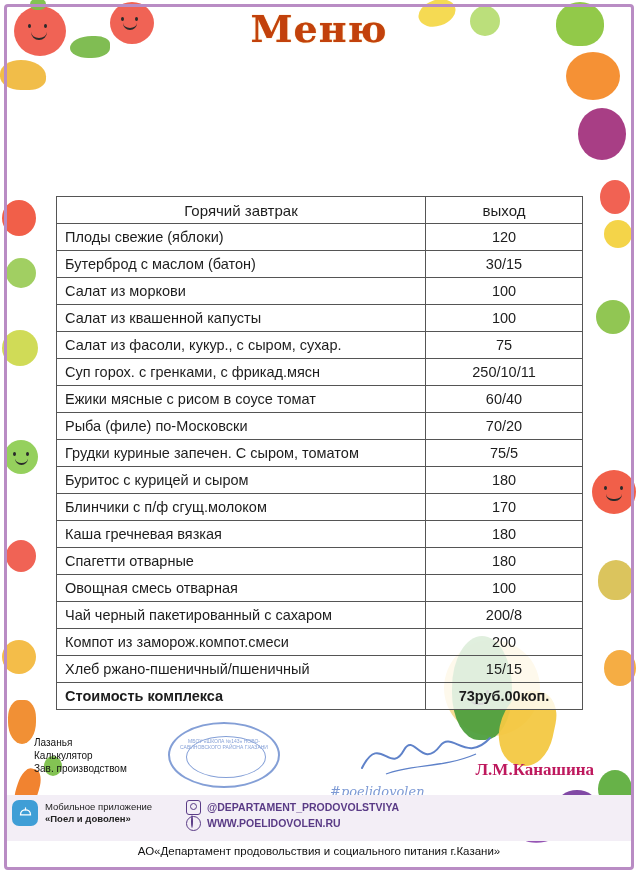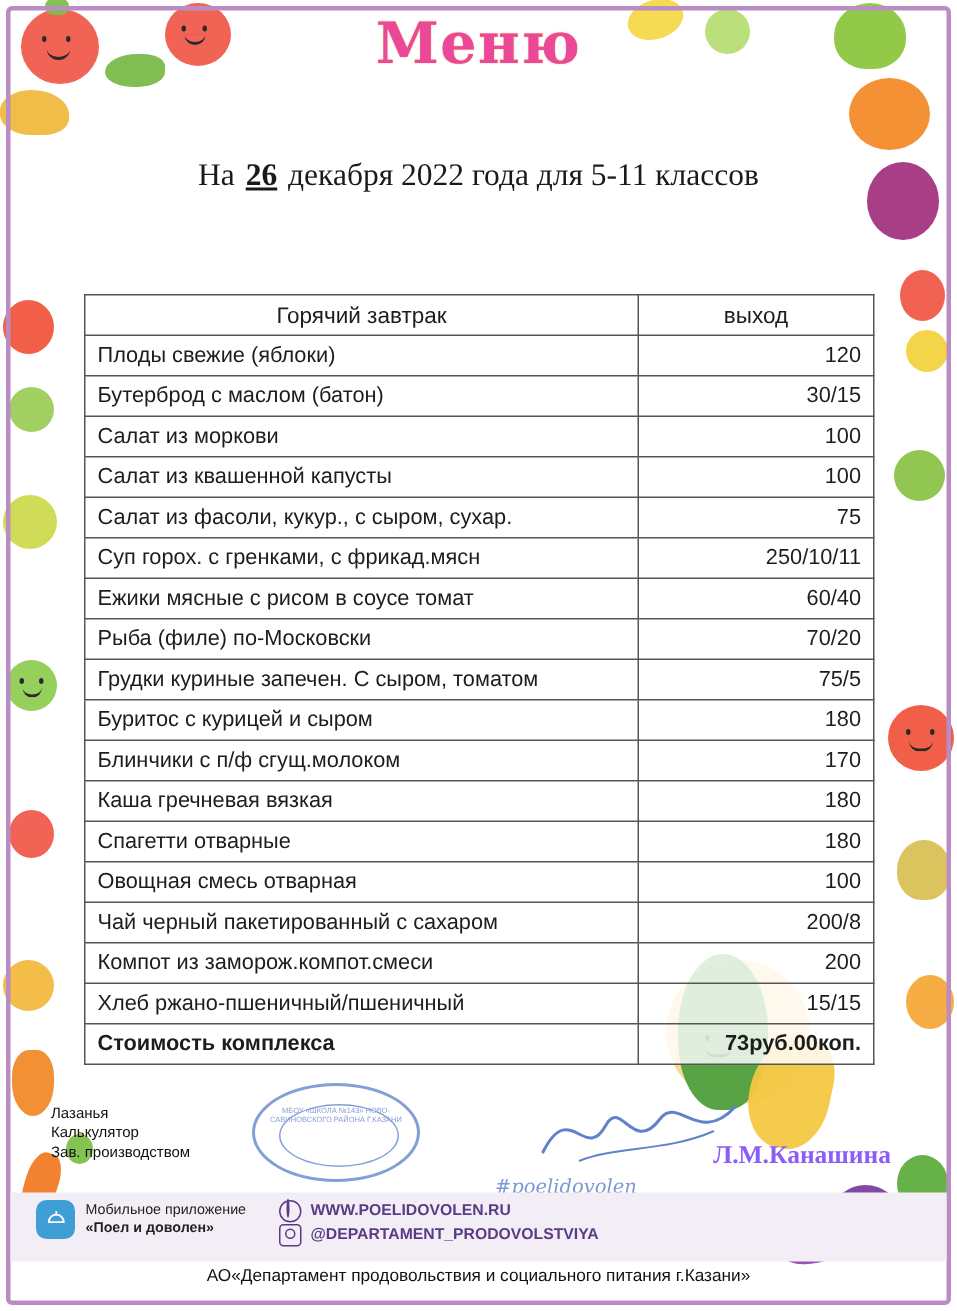--- a/index.html
+++ b/index.html
@@ -46,21 +46,21 @@
   
   .menu-title {
     position: absolute;
     top: 6px;
     left: 0;
     width: 638px;
     text-align: center;
     font-family: "DejaVu Serif", serif;
     font-size: 38px;
     font-weight: bold;
-    color: #ec4899;
+    color: #c2410c;
     letter-spacing: 1px;
     text-shadow: 0 0 1px #e8a33d;
   }
 
   
   .date-line {
     position: absolute;
     top: 104px;
     left: 0;
     width: 638px;
@@ -97,21 +97,21 @@
   }
   table.menu th {
     font-weight: normal;
     text-align: center;
     font-size: 15px;
   }
   table.menu td.dish {
     text-align: left;
   }
   table.menu td.out {
-    text-align: right;
+    text-align: center;
     width: 140px;
   }
   table.menu tr.total td {
     font-weight: bold;
   }
 
   
   .sig-left {
     position: absolute;
     left: 34px;
@@ -130,21 +130,21 @@
     font-weight: bold;
     color: #111;
   }
   .sig-name {
     position: absolute;
     right: 44px;
     top: 760px;
     font-family: "Liberation Serif", serif;
     font-size: 17px;
     font-weight: bold;
-    color: #8b5cf6;
+    color: #be185d;
   }
 
   
   .stamp {
     position: absolute;
     left: 168px;
     top: 722px;
     width: 112px;
     height: 66px;
     border: 2px solid #6f8fd0;
@@ -188,21 +188,21 @@
   .footer-band {
     position: absolute;
     left: 7px;
     top: 795px;
     width: 624px;
     height: 46px;
     background: #f3eef6;
   }
   .footer-row {
     position: absolute;
-    left: 24px;
+    left: 12px;
     top: 800px;
     display: flex;
     align-items: center;
     gap: 7px;
     justify-content: space-between;
   }
   .app-badge {
     width: 26px; height: 26px;
     border-radius: 7px;
     background: #3f9ed6;
@@ -339,25 +339,20 @@
 
     <div class="blob" style="left:556px; top:790px; width:42px; height:34px; background:#7a3fa0; border-radius:50%;"></div>
     <div class="blob" style="left:598px; top:770px; width:34px; height:38px; background:#5fae3e; border-radius:50%;"></div>
     <div class="blob" style="left:520px; top:820px; width:46px; height:22px; background:#8f4bb0; border-radius:50%; transform:rotate(-12deg);"></div>
   </div>
 
   <div class="frame"></div>
 
   <div class="menu-title">Меню</div>
 
-  <div class="date-line">
-    <span>На</span>
-    <span class="day">26</span>
-    <span>декабря 2022 года для 5-11 классов</span>
-  </div>
 
   <div class="table-wrap">
     <table class="menu">
       <thead>
         <tr>
           <th>Горячий завтрак</th>
           <th class="out">выход</th>
         </tr>
       </thead>
       <tbody>
@@ -467,24 +462,24 @@
       </svg>
     </div>
     <div class="app-text">
       <div>Мобильное приложение</div>
       <div class="b">«Поел и доволен»</div>
     </div>
   </div>
 
   <div class="footer-links">
     <div class="footer-link-row">
+      <span class="ic-ig"></span>
+      <span>@DEPARTAMENT_PRODOVOLSTVIYA</span>
+    </div>
+    <div class="footer-link-row">
       <span class="ic-globe"></span>
       <span>WWW.POELIDOVOLEN.RU</span>
     </div>
-    <div class="footer-link-row">
-      <span class="ic-ig"></span>
-      <span>@DEPARTAMENT_PRODOVOLSTVIYA</span>
-    </div>
   </div>
 
   <div class="footer-caption">АО«Департамент продовольствия и социального питания г.Казани»</div>
 
 </div>
 
 </body></html>

